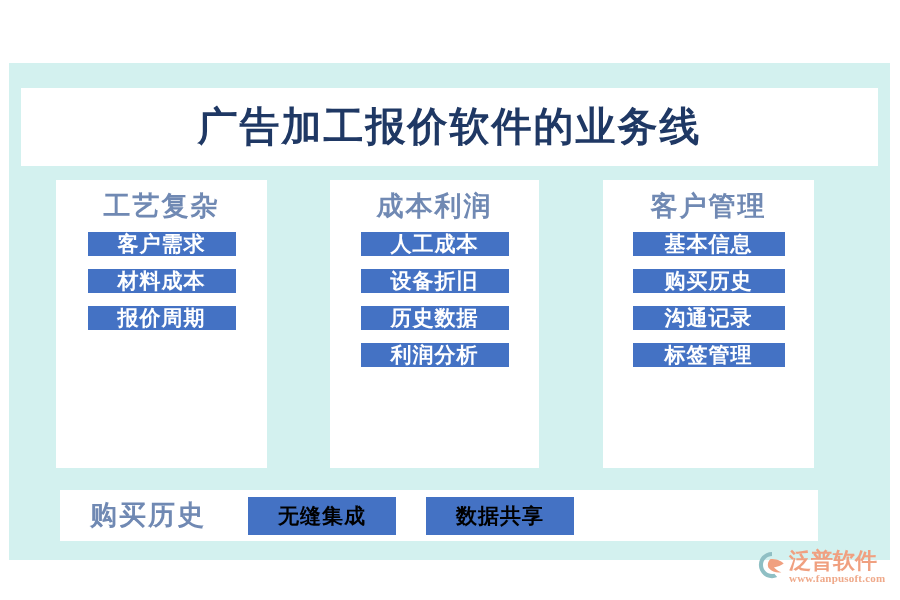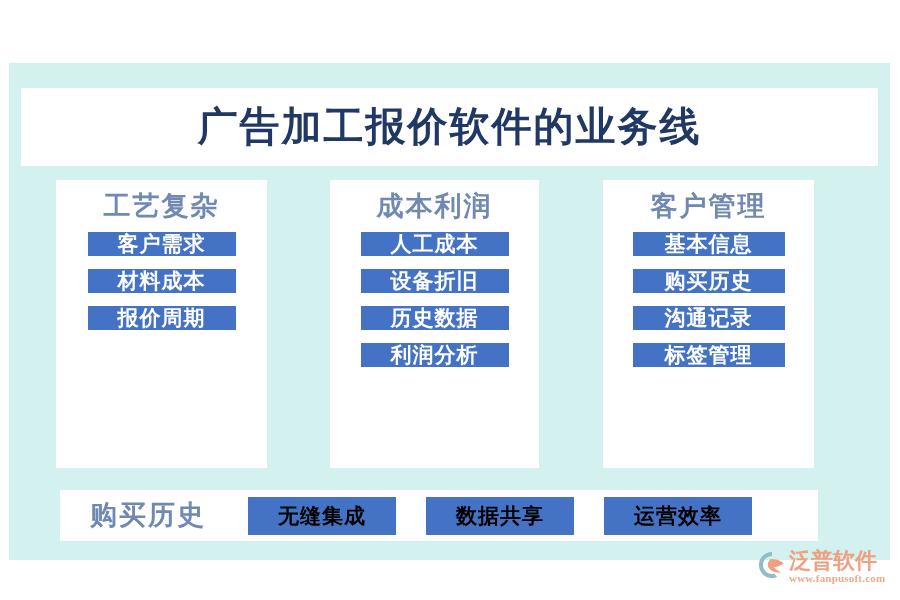--- a/index.html
+++ b/index.html
@@ -212,21 +212,20 @@
     <div class="chip">沟通记录</div>
     <div class="chip">标签管理</div>
   </div>
 
 </div>
 
 <div class="bottom-bar">
   <div class="bottom-label">购买历史</div>
   <div class="bottom-chip">无缝集成</div>
   <div class="bottom-chip">数据共享</div>
-  <div class="bottom-chip">运营效率</div>
 </div>
 
 <div class="logo">
   <svg class="logo-mark" viewBox="0 0 32 32">
     <path d="M16 2 C8.3 2 2 8.3 2 16 C2 23.7 8.3 30 16 30 C18 30 19.8 29.6 21.5 28.9 L18.5 25.2 C17.7 25.5 16.9 25.6 16 25.6 C10.7 25.6 6.4 21.3 6.4 16 C6.4 10.7 10.7 6.4 16 6.4 Z" fill="#8fbfc4"></path>
     <path d="M14.5 9.5 C20 9.5 25.5 11 28.5 14.5 C26 16.5 22 18 18 18.6 C20 20.5 23 22.6 26 23.8 C21 24.8 16 23 13 19.8 C11.8 18.4 11.4 16.6 11.6 14.8 C11.9 12.6 12.9 10.8 14.5 9.5 Z" fill="#f0a080"></path>
   </svg>
   <div class="logo-text-wrap">
     <div class="logo-name">泛普软件</div>
     <div class="logo-url">www.fanpusoft.com</div>

